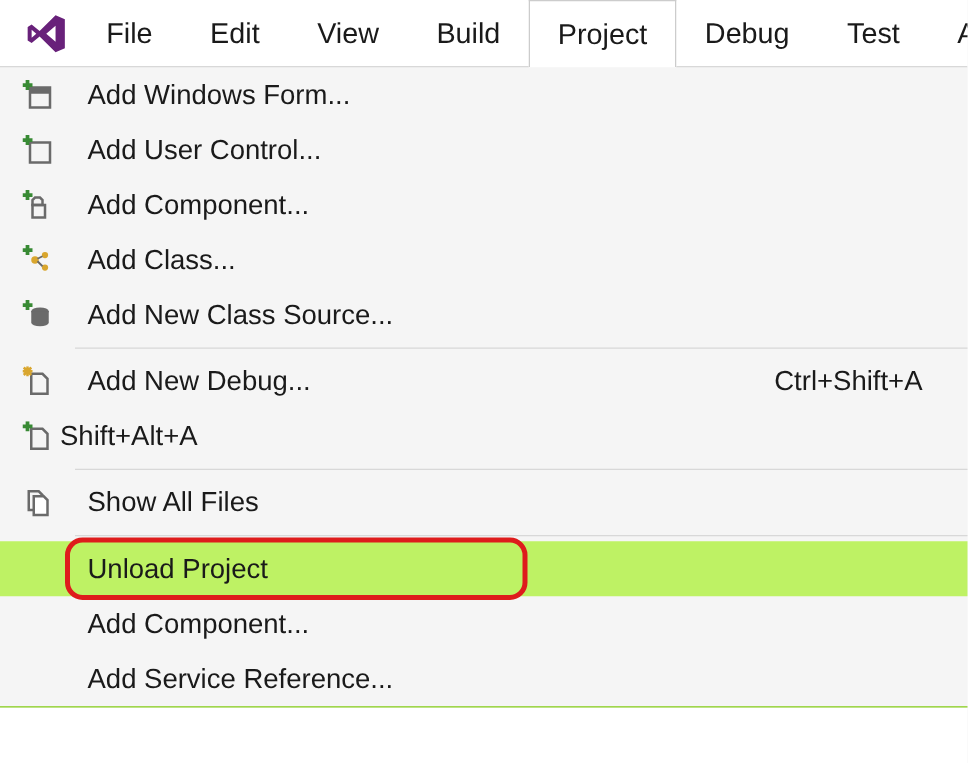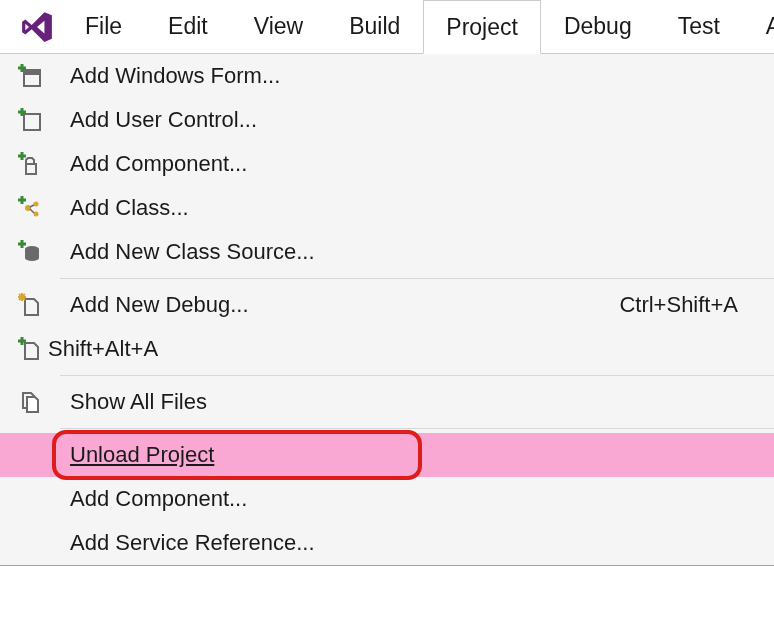--- a/index.html
+++ b/index.html
@@ -57,22 +57,21 @@
       display: flex;
       align-items: center;
       height: 44px;
       padding: 0 12px;
       font-size: 22px;
       color: #1a1a1a;
       cursor: pointer;
       position: relative;
     }
     .menu-item.highlighted {
-      background: #f9a8d4;
-      text-decoration: underline;
+      background: #bef264;
     }
     .menu-icon {
       width: 36px;
       display: flex;
       align-items: center;
       justify-content: center;
       flex-shrink: 0;
     }
     .menu-label {
       flex: 1;

